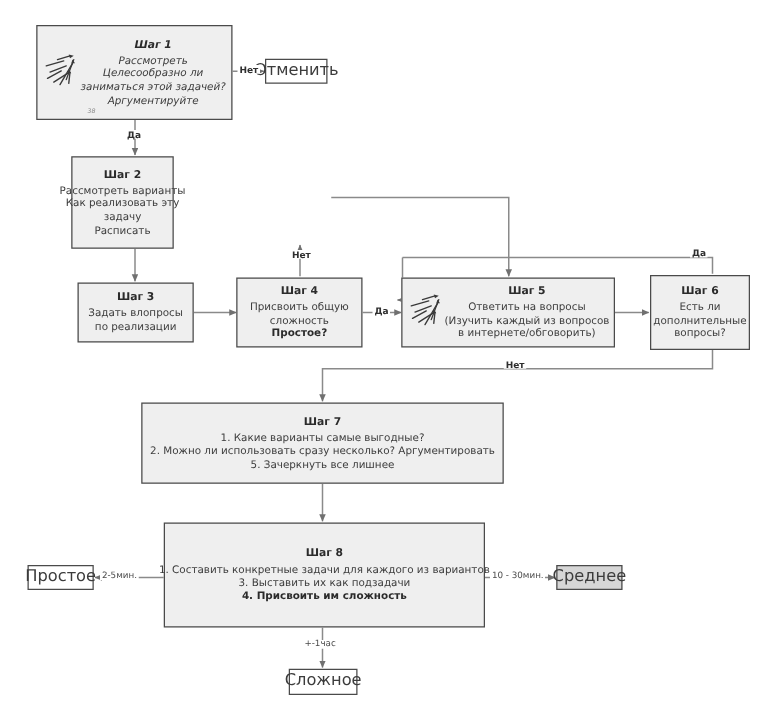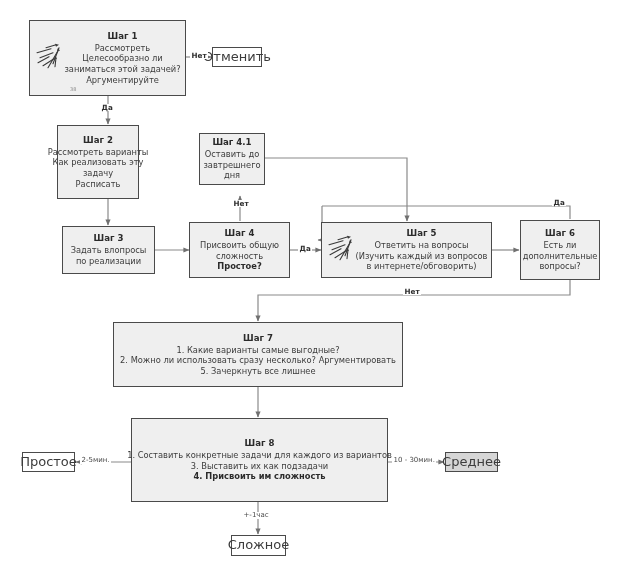--- a/index.html
+++ b/index.html
@@ -88,21 +88,21 @@
       <path d="M258,387 L258,417" marker-end="url(#ah)"></path>
 
       <path d="M131,462 L76,462" marker-end="url(#ah)"></path>
 
       <path d="M388,462 L444,462" marker-end="url(#ah)"></path>
 
       <path d="M258,502 L258,534" marker-end="url(#ah)"></path>
     </g>
   </svg>
 
-  <div class="node has-icon" style="left:29px;top:20px;width:157px;height:76px;">
+  <div class="node has-icon" style="left:29px;top:20px;width:157px;height:76px;font-style:italic;">
     <span class="scribble">
       <svg width="30" height="30" viewBox="0 0 30 30" xmlns="http://www.w3.org/2000/svg">
         <g stroke="#3a3a3a" stroke-width="1.1" fill="none" stroke-linecap="round">
           <path d="M3,11 L17,7"></path>
             <path d="M12,6 L22,3"></path>
           <path d="M6,16 L19,11"></path>
             <path d="M4,21 L15,15"></path>
           <path d="M9,24 L20,17"></path>
             <path d="M14,26 L24,9"></path>
           <path d="M19,22 L25,6"></path>
@@ -128,26 +128,20 @@
   </div>
 
   <div class="node" style="left:57px;top:125px;width:82px;height:74px;">
     <span class="title">Шаг 2</span>
     <span class="line">Рассмотреть варианты</span>
     <span class="line">Как реализовать эту</span>
     <span class="line">задачу</span>
     <span class="line">Расписать</span>
   </div>
 
-  <div class="node" style="left:199px;top:133px;width:66px;height:52px;">
-    <span class="title">Шаг 4.1</span>
-    <span class="line">Оставить до</span>
-    <span class="line">завтрешнего</span>
-    <span class="line">дня</span>
-  </div>
 
   <div class="node" style="left:62px;top:226px;width:93px;height:48px;align-items:center;">
     <span class="title">Шаг 3</span>
     <span class="line">Задать влопросы</span>
     <span class="line">по реализации</span>
   </div>
 
   <div class="node" style="left:189px;top:222px;width:101px;height:56px;">
     <span class="title">Шаг 4</span>
     <span class="line">Присвоить общую</span>

